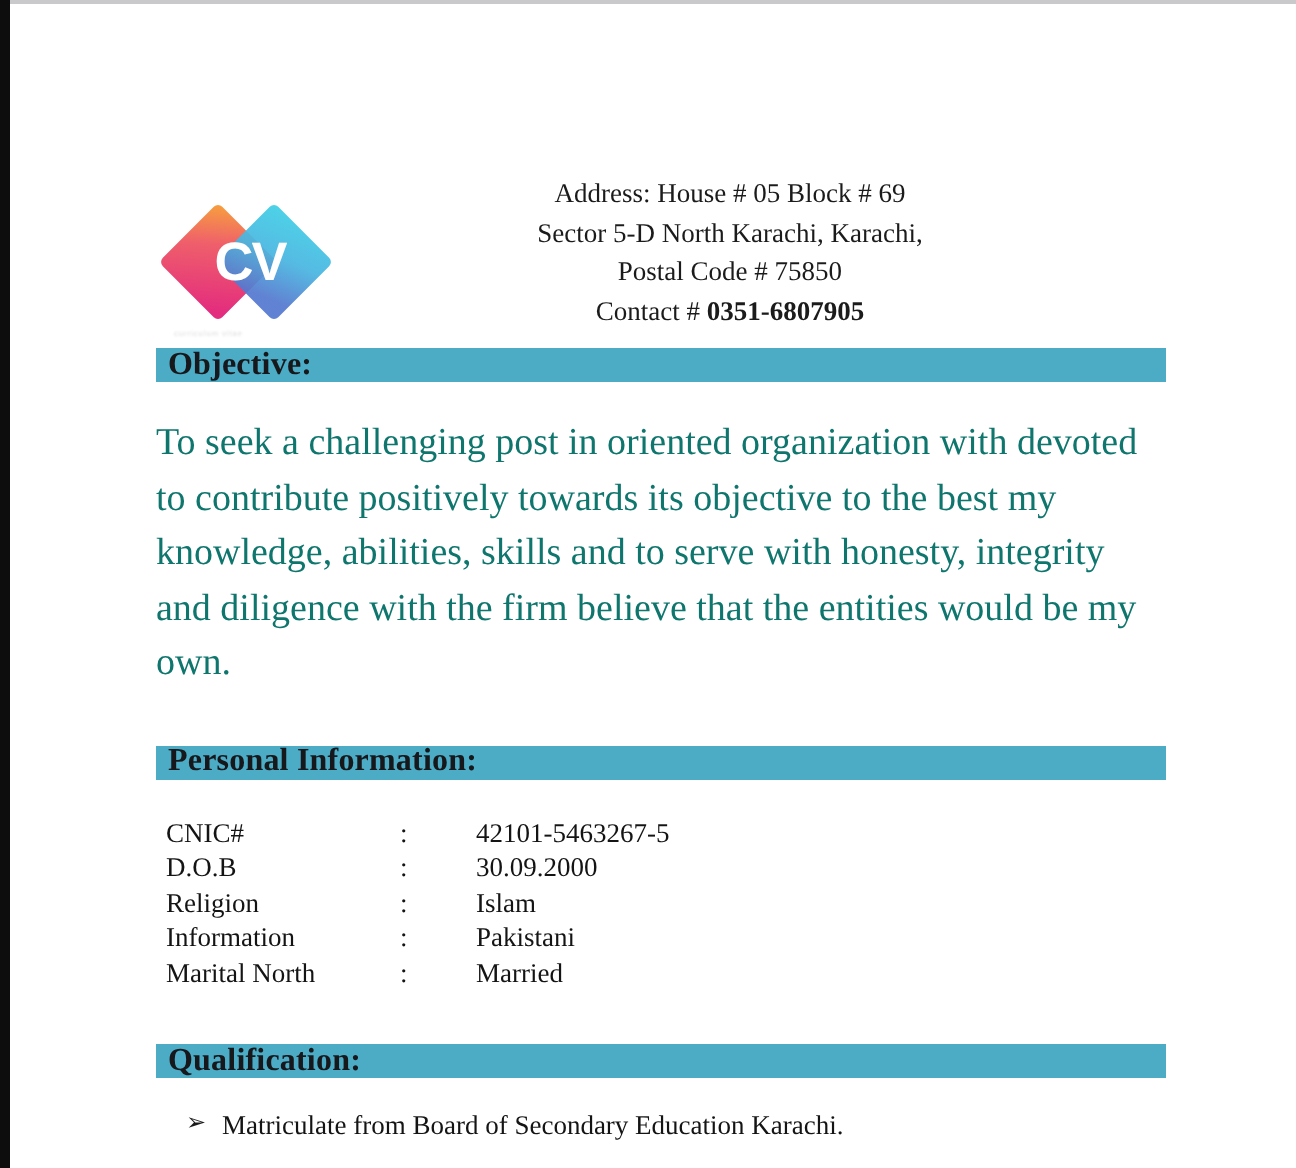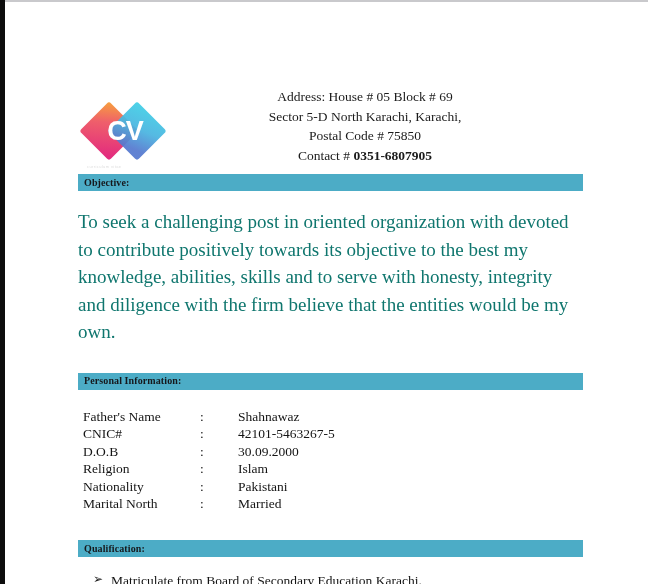--- a/index.html
+++ b/index.html
@@ -114,21 +114,21 @@
     height: 17px;
     background: #4cacc6;
     margin: 0 0 0 73px;
     width: 505px;
     display: flex;
     align-items: center;
     box-sizing: border-box;
     padding-left: 6px;
   }
   .sec-bar-label {
-    font-size: 10px;
+    font-size: 16px;
     font-weight: bold;
     color: #16181c;
     letter-spacing: .1px;
     line-height: 1;
   }
 
   
   .objective-body {
     margin: 17px 70px 0 73px;
     font-size: 19px;
@@ -229,42 +229,37 @@
     </div>
     <div class="objective-body">To seek a challenging post in oriented organization with devoted to contribute positively towards its objective to the best my knowledge, abilities, skills and to serve with honesty, integrity and diligence with the firm believe that the entities would be my own.</div>
 
     <div class="gap-lg"></div>
 
     <div class="sec-bar">
       <span class="sec-bar-label">Personal Information:</span>
     </div>
     <table class="pinfo">
       <tbody>
-          <tr>
-        <td class="c-label">Father's Name</td>
-        <td class="c-colon">:</td>
-        <td class="c-value">Shahnawaz</td>
-      </tr>
       <tr>
         <td class="c-label">CNIC#</td>
         <td class="c-colon">:</td>
         <td class="c-value">42101-5463267-5</td>
       </tr>
       <tr>
         <td class="c-label">D.O.B</td>
         <td class="c-colon">:</td>
         <td class="c-value">30.09.2000</td>
       </tr>
       <tr>
         <td class="c-label">Religion</td>
         <td class="c-colon">:</td>
         <td class="c-value">Islam</td>
       </tr>
       <tr>
-        <td class="c-label">Nationality</td>
+        <td class="c-label">Information</td>
         <td class="c-colon">:</td>
         <td class="c-value">Pakistani</td>
       </tr>
       <tr>
         <td class="c-label">Marital North</td>
         <td class="c-colon">:</td>
         <td class="c-value">Married</td>
       </tr>
     </tbody>
       </table>

